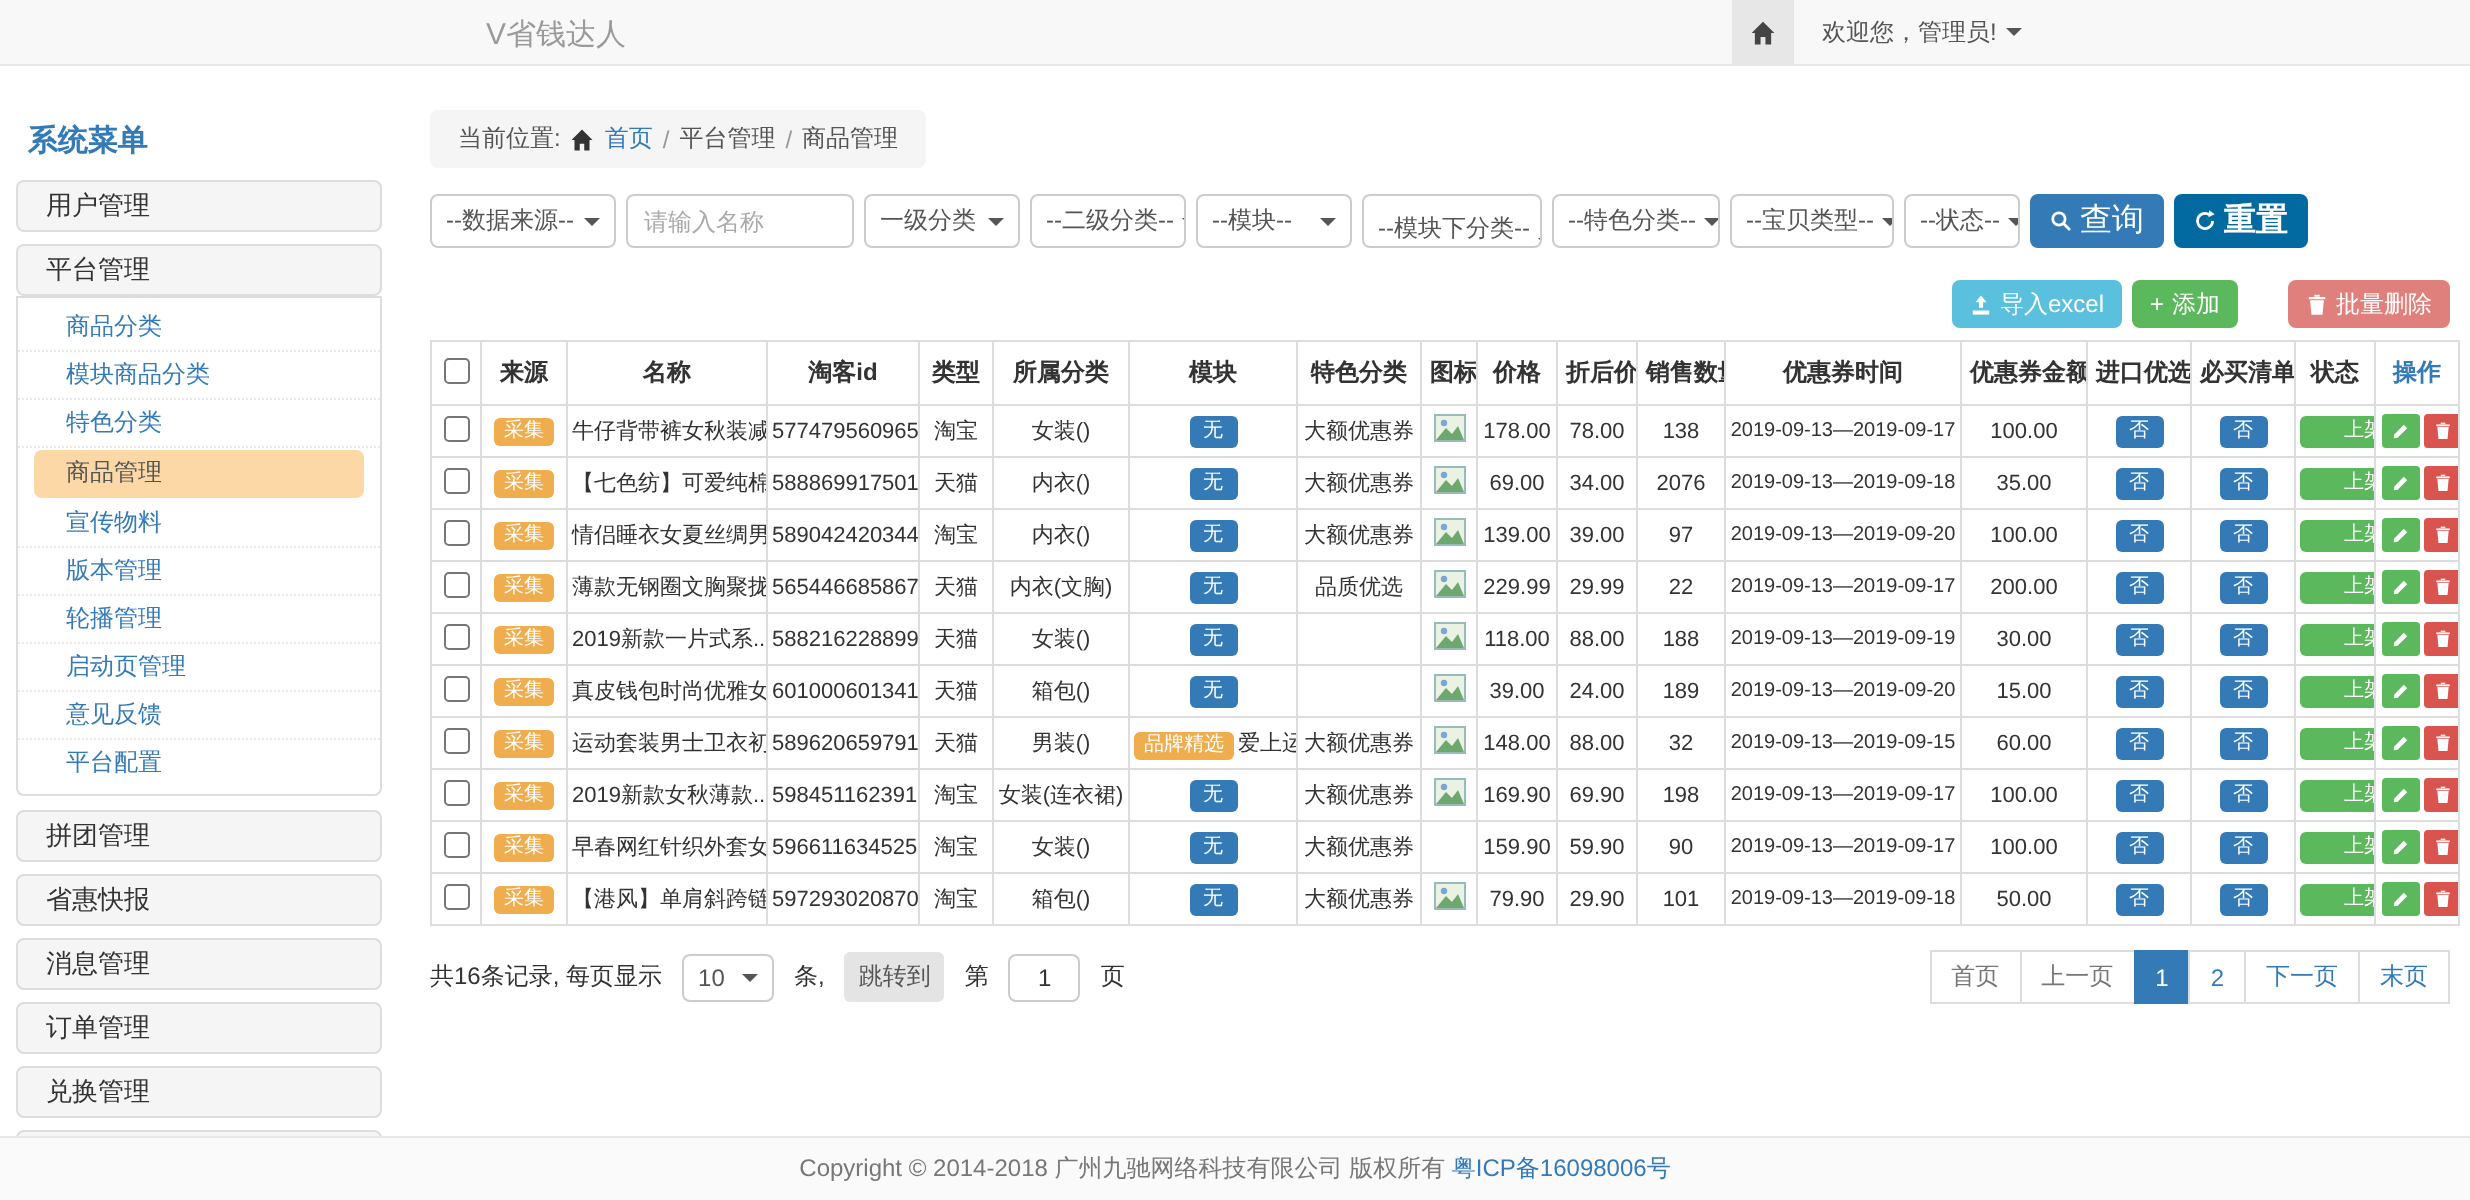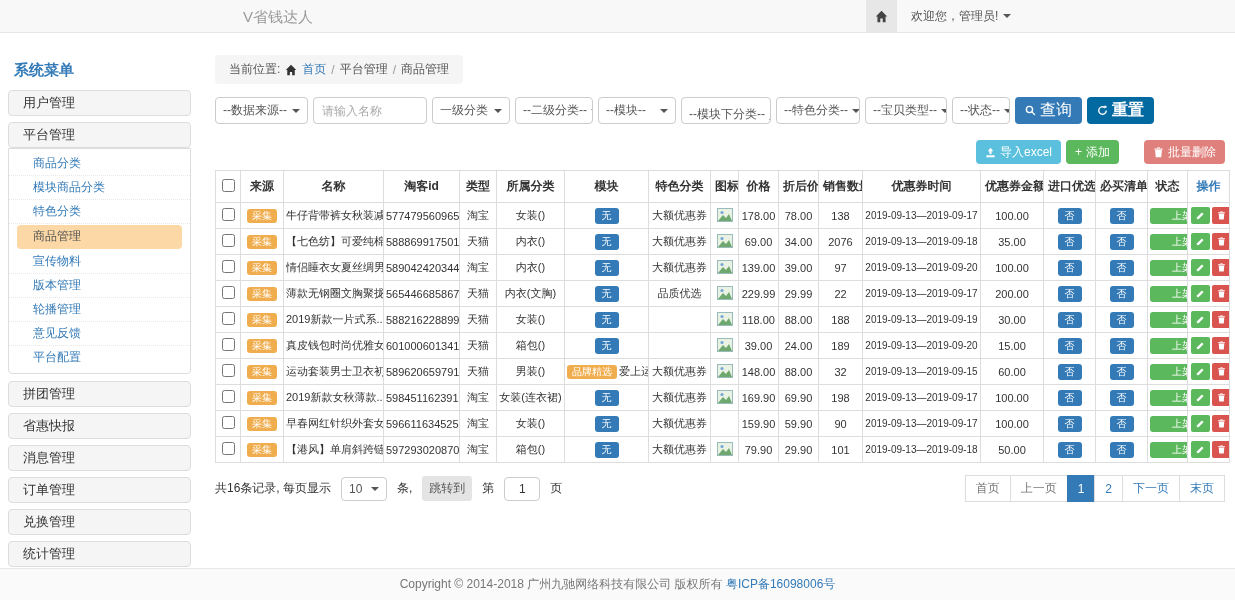--- a/index.html
+++ b/index.html
@@ -112,20 +112,21 @@
       <div class="acc-header">用户管理</div>
       <div class="acc-header">平台管理</div>
       <div class="submenu">
         <div class="sub-item">商品分类</div>
         <div class="sub-item">模块商品分类</div>
         <div class="sub-item">特色分类</div>
         <div class="sub-item active">商品管理</div>
         <div class="sub-item">宣传物料</div>
         <div class="sub-item">版本管理</div>
         <div class="sub-item">轮播管理</div>
+        <div class="sub-item">启动页管理</div>
         <div class="sub-item">意见反馈</div>
         <div class="sub-item">平台配置</div>
       </div>
       <div class="acc-header">拼团管理</div>
       <div class="acc-header">省惠快报</div>
       <div class="acc-header">消息管理</div>
       <div class="acc-header">订单管理</div>
       <div class="acc-header">兑换管理</div>
       <div class="acc-header">统计管理</div>
     </div>

